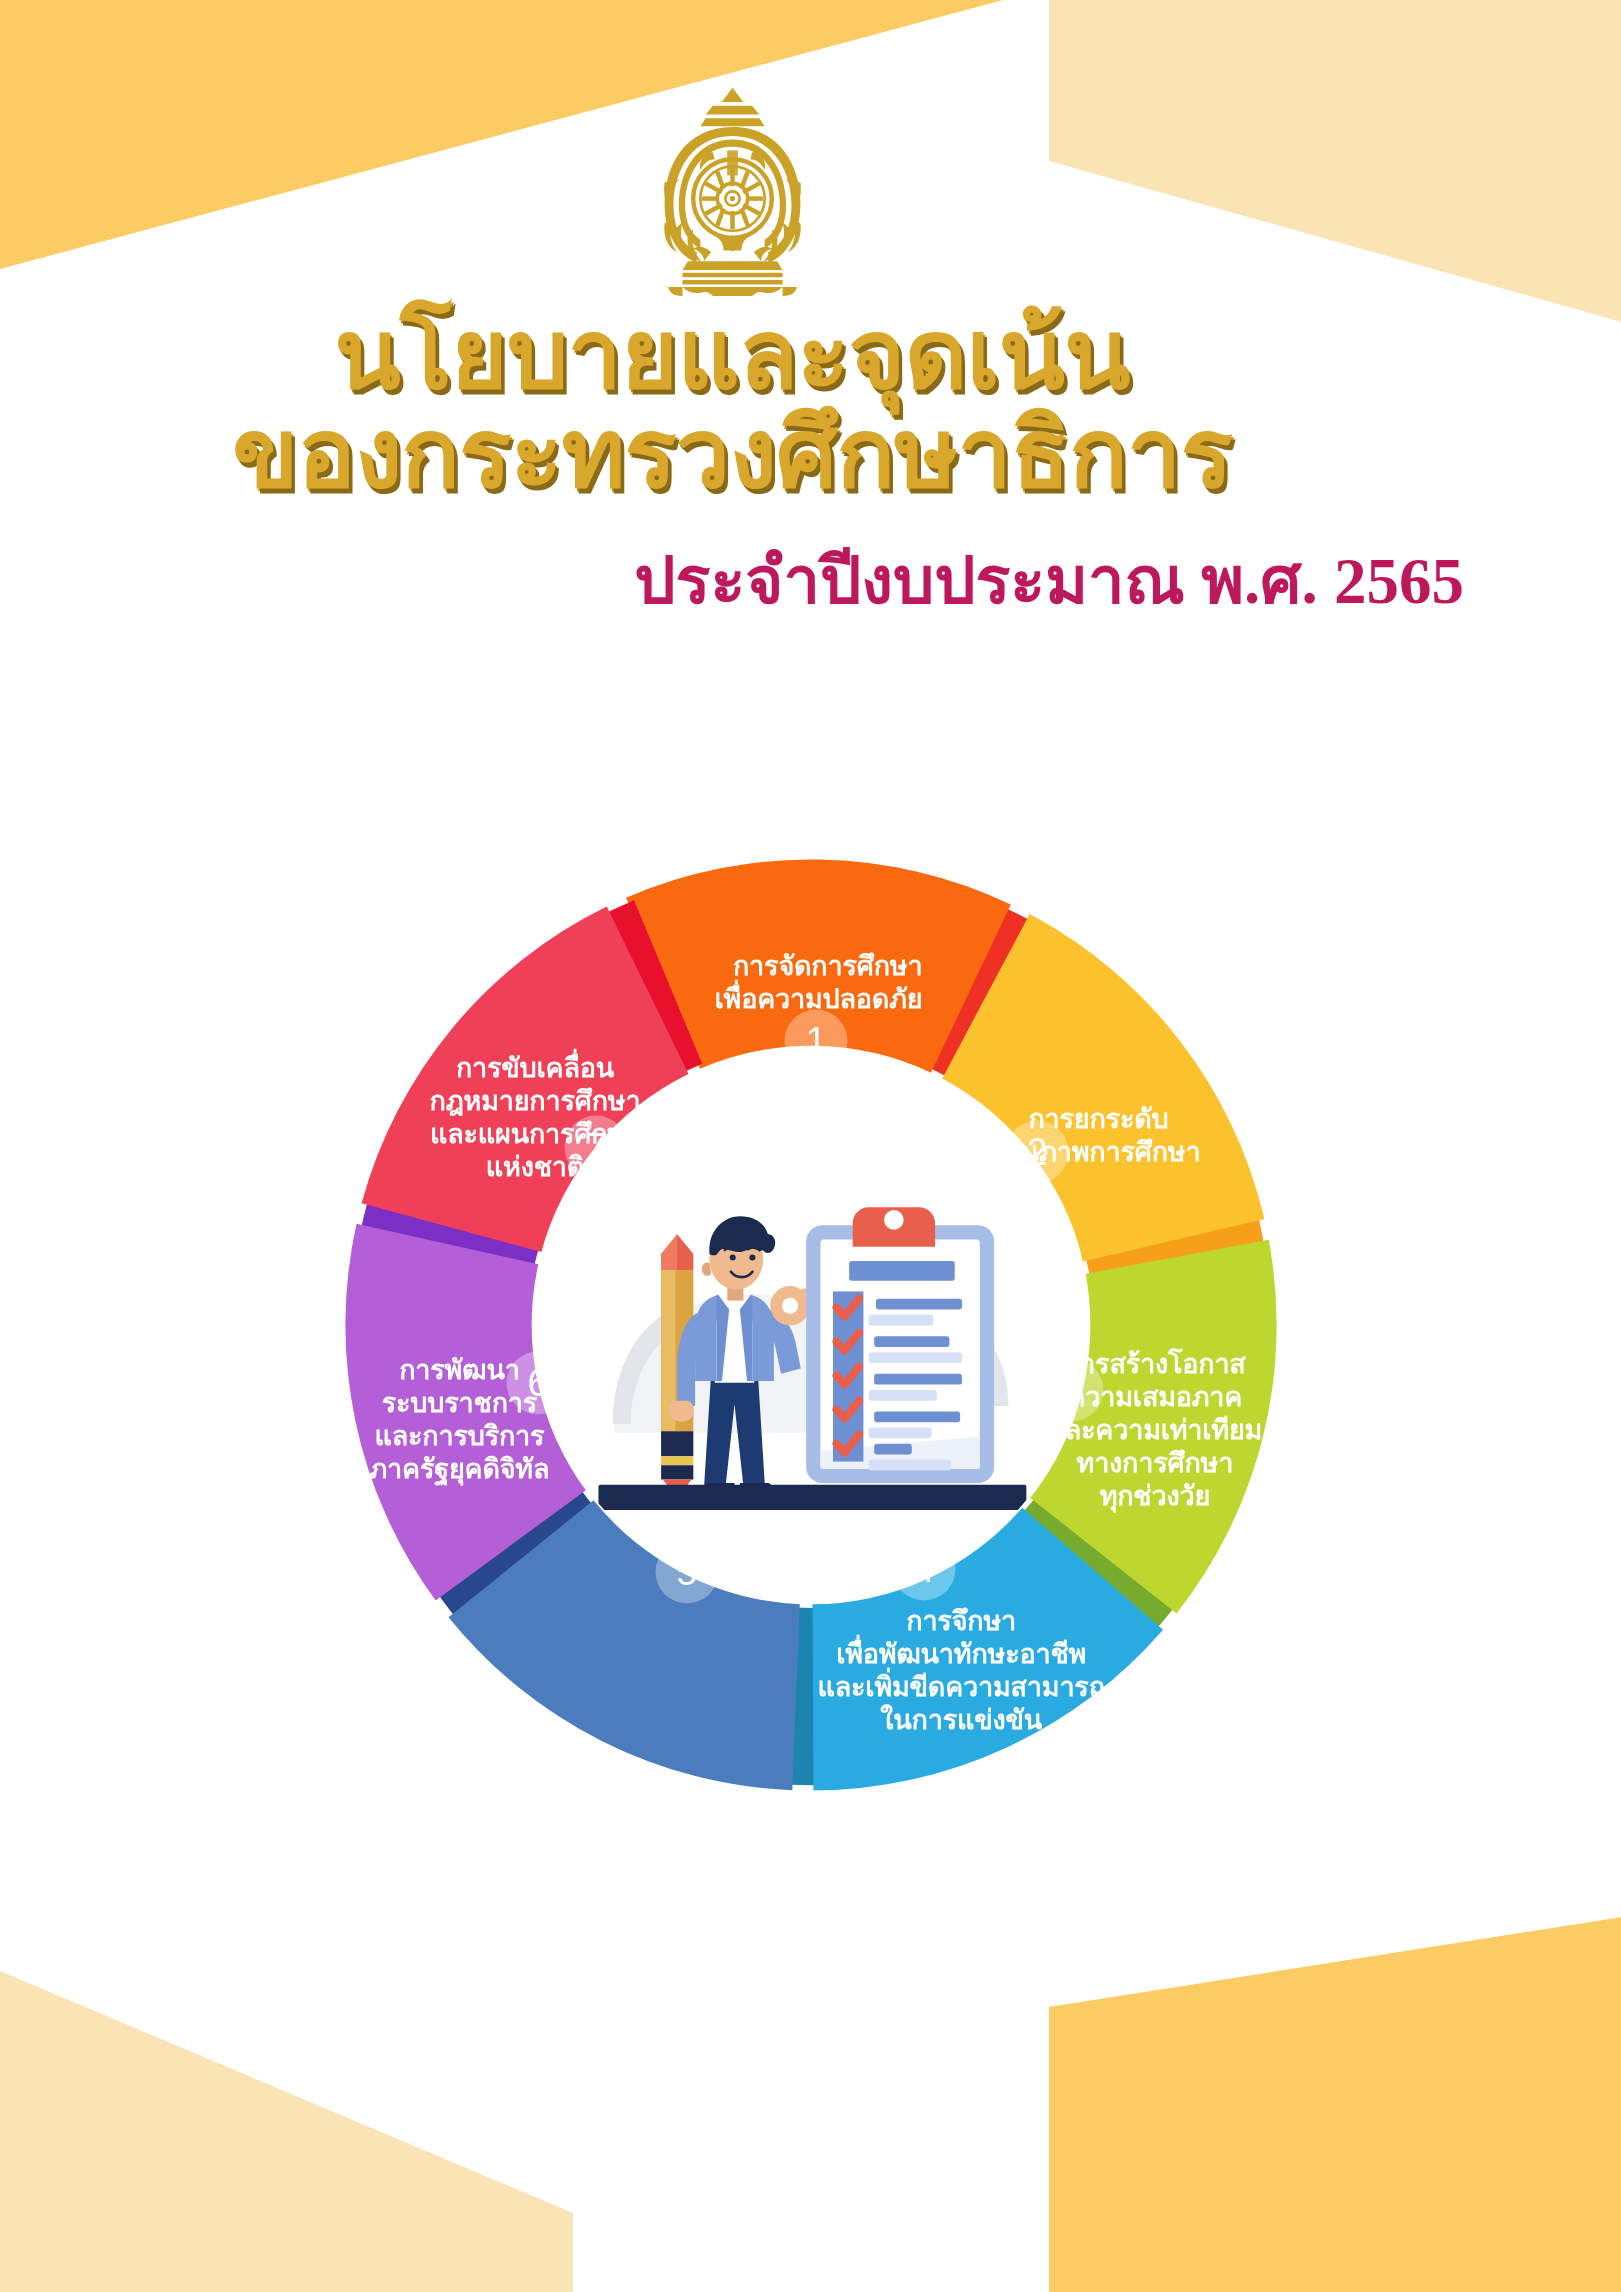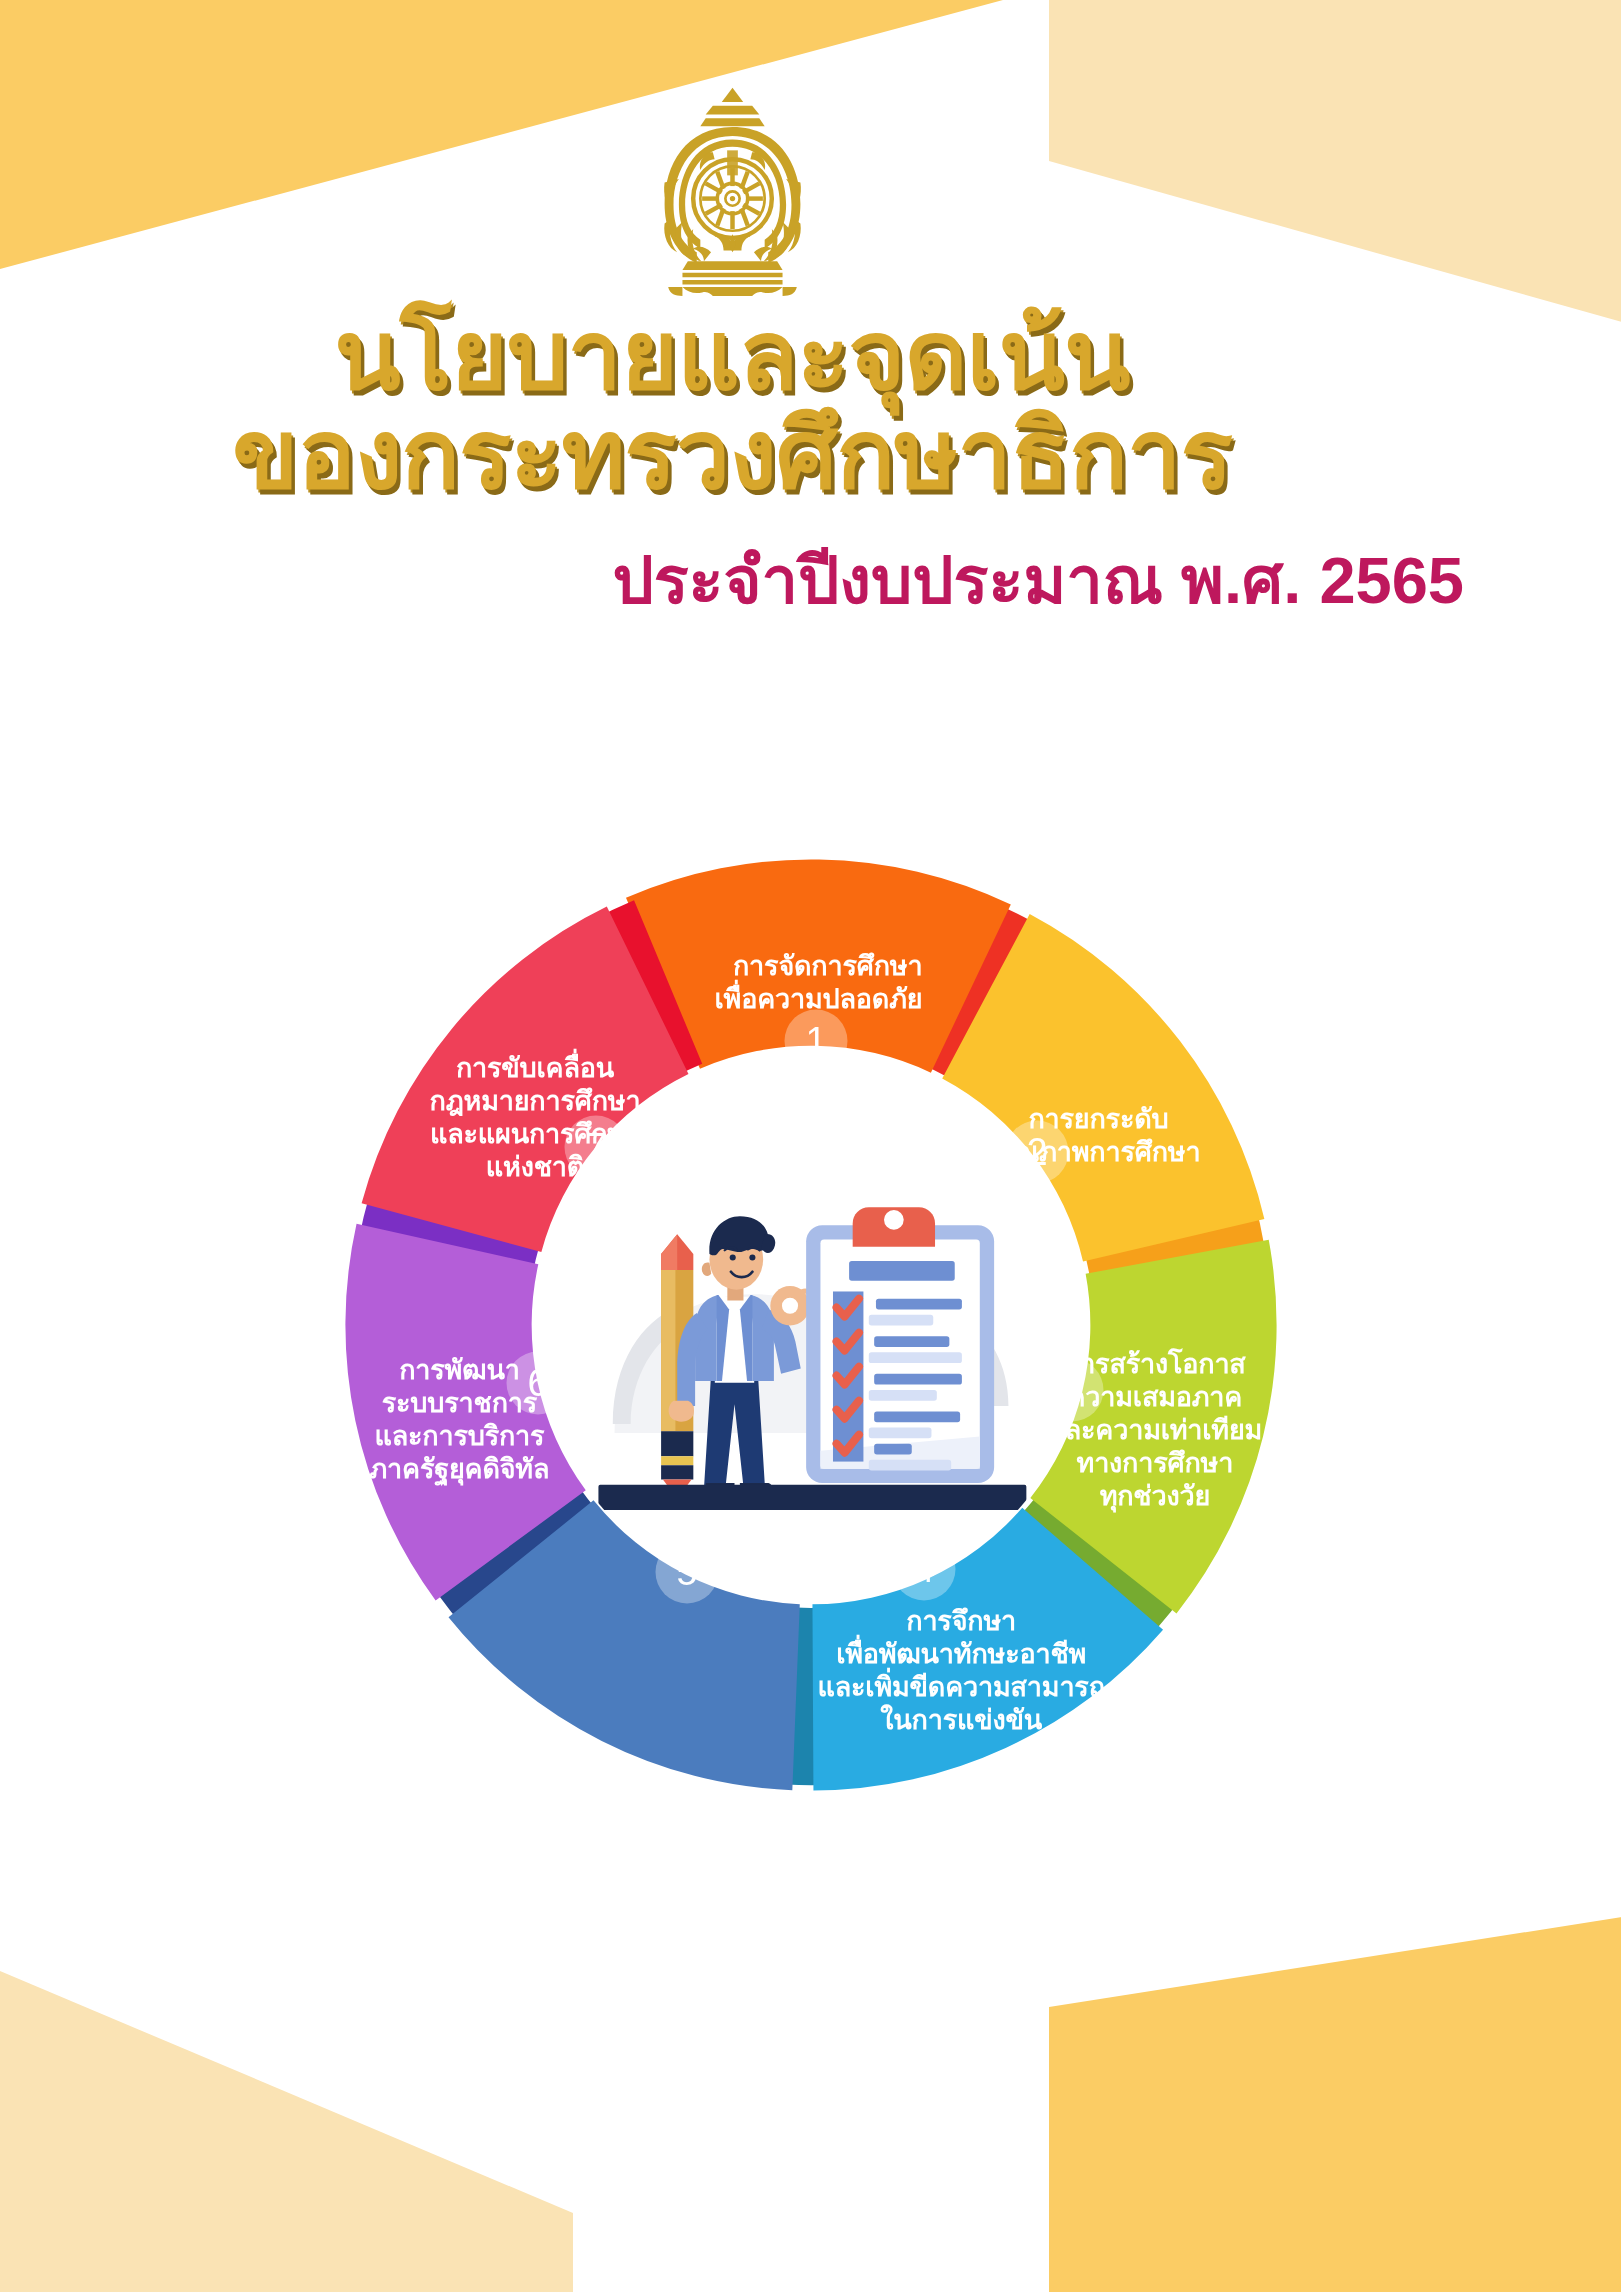--- a/index.html
+++ b/index.html
@@ -15,21 +15,21 @@
   .c-tl2{left:0;top:0;width:1075px;height:304px;
         background:#FBCC64;clip-path:polygon(0 0,1003px 0,0 269px);}
   .c-tr{right:0;top:0;width:573px;height:358px;
         background:#FAE3B4;clip-path:polygon(573px 0,573px 322px,0 161px,0 0);}
   .c-bl{left:0;bottom:0;width:573px;height:376px;
         background:#FAE3B4;clip-path:polygon(0 54px,0 376px,573px 376px,573px 296px);}
   .c-br{right:0;bottom:0;width:573px;height:376px;
         background:#FBCC64;clip-path:polygon(573px 0,573px 376px,0 376px,0 90px);}
 
   
-  .header{position:absolute;left:0;top:0;width:1464px;text-align:center;z-index:5;}
+  .header{position:absolute;left:0;top:0;width:1464px;text-align:center;z-index:5;font-family:Liberation Serif, serif;}
   .emblem{margin:86px auto 0;width:179px;height:210px;display:block;}
   .title{
     margin-top:10.7px;
     font-size:97px;line-height:1.02;font-weight:bold;
     color:#D8A72C;letter-spacing:-0.9px;
     text-shadow:3.6px 4.5px 0 #8a6a17, 1.8px 2.7px 0 #b98f22;
   }
   .title .ln{display:block;}
   .subtitle{
     margin-top:23px;font-size:65px;font-weight:bold;color:#be185d;letter-spacing:0px;text-align:right;

